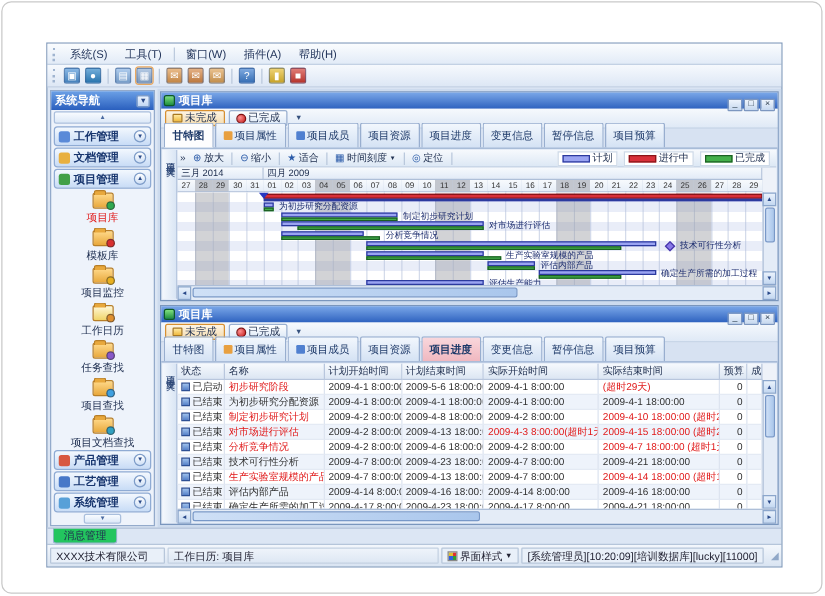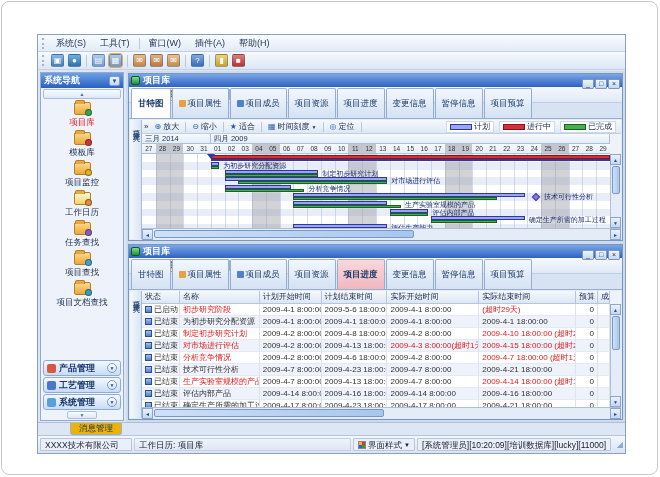--- a/index.html
+++ b/index.html
@@ -32,21 +32,21 @@
   .ni-ico { width:17px; height:13px; position:relative; background:linear-gradient(#ffd98a,#e8a83c); border:1px solid #b87f28; border-radius:2px; }
   .ni-ico:before { content:""; position:absolute; left:0; top:-3px; width:8px; height:3px; background:#e8a83c; border:1px solid #b87f28; border-bottom:none; border-radius:2px 2px 0 0; }
   .ni-badge { position:absolute; right:-2px; bottom:-2px; width:7px; height:7px; border-radius:50%; border:1px solid rgba(40,40,40,.5); }
   .ni-ico.cal { background:linear-gradient(#fff8d8,#f0d468); }
   .ni-lbl { font-size:8.5px; color:#1c2c4e; margin-top:2px; white-space:nowrap; }
   .navitem.sel .ni-lbl { color:#e01818; }
   .more { height:8px; text-align:center; font-size:5px; color:#4a6aa0; background:linear-gradient(#f8fbff,#dce8f7); border:1px solid #aabfdd; margin:0 26px 1px; border-radius:2px; line-height:7px; }
 
   
   .msgrow { position:absolute; left:0; top:387px; width:100%; height:13px; background:#dce6f4; border-top:1px solid #aebfd6; }
-  .msgtab { position:absolute; left:4px; top:0; height:12px; padding:0 8px; background:#eab308; border:1px solid #9ab0d0; border-top:none; font-size:8.5px; color:#203050; line-height:11px; border-radius:0 0 3px 3px;margin-left:28px; }
+  .msgtab { position:absolute; left:4px; top:0; height:12px; padding:0 8px; background:#22c55e; border:1px solid #9ab0d0; border-top:none; font-size:8.5px; color:#203050; line-height:11px; border-radius:0 0 3px 3px; }
   .statusbar { position:absolute; left:0; top:400px; width:100%; height:18px; background:linear-gradient(#f3f7fc,#d9e4f2); border-top:1px solid #b5c5da; display:flex; align-items:center; font-size:8.5px; color:#223; padding:0 2px; }
   .scell { border:1px solid #b7c6da; border-radius:1px; background:#e9f0f9; height:13px; line-height:12px; padding:0 4px; margin-right:2px; white-space:nowrap; }
   .scell.flex { flex:1; background:transparent; border-color:#c3d1e2; }
   .stylebtn { display:flex; align-items:center; gap:2px; }
   .sticon { width:8px; height:8px; background:conic-gradient(#e03030 0 25%,#30a030 0 50%,#3060e0 0 75%,#e0c030 0); border:1px solid #888; }
   .gripBR { width:10px; text-align:right; color:#90a8c8; font-size:8px; }
 
   
   .main { position:absolute; left:88px; top:36px; width:499px; height:351px; background:#cddbee; }
   .panel { position:absolute; left:2px; width:495px; background:#e3ebf7; border:1px solid #7a96bd; }
@@ -57,21 +57,21 @@
   .ptitle span.t { color:#fff; font-size:9px; font-weight:bold; flex:1; }
   .wbtn { width:12px; height:10px; margin-left:1px; background:linear-gradient(#eef4fc,#c6d8ef); border:1px solid #7d97c0; font-size:7px; line-height:8px; text-align:center; color:#234; border-radius:1px; }
   .btnrow { height:16px; background:linear-gradient(#f6f9fd,#dfe9f6); border-bottom:1px solid #c0cfe3; display:flex; align-items:center; padding:0 3px; gap:3px; }
   .fbtn { height:13px; display:flex; align-items:center; gap:2px; padding:0 5px; font-size:8.5px; color:#203050; border:1px solid #9ab0d0; border-radius:2px; background:linear-gradient(#fefefe,#dbe8f7); }
   .fbtn.on { border-color:#d89030; background:linear-gradient(#fdf4e4,#f5dcae); }
   .fico { width:8px; height:7px; border-radius:1px; }
   .fico.f0 { background:linear-gradient(#ffe9a0,#efb93f); border:1px solid #a87820; }
   .fico.f1 { background:radial-gradient(circle at 35% 35%,#ff9090,#c01818); border:1px solid #801010; border-radius:50%; width:8px; height:8px; }
   .fmore { width:12px; text-align:center; font-size:6px; color:#35517e; }
   .tabrow { height:16px; background:#d7e2f2; border-bottom:1px solid #98aecf; display:flex; align-items:flex-end; padding:0 2px; gap:1px; }
-  .tab { height:30px; padding:0 6px; font-size:8.5px; color:#1c3868; background:linear-gradient(#f2f7fd,#d4e2f4); border:1px solid #98aecf; border-bottom:none; border-radius:2px 2px 0 0; display:flex; align-items:center; gap:2px; line-height:13px; }
+  .tab { height:20px; padding:0 6px; font-size:8.5px; color:#1c3868; background:linear-gradient(#f2f7fd,#d4e2f4); border:1px solid #98aecf; border-bottom:none; border-radius:2px 2px 0 0; display:flex; align-items:center; gap:2px; line-height:13px; }
   .tab.active { background:#fdfdfe; font-weight:bold; }
   #p2 .tab.active { background:linear-gradient(#f9d7dc,#f0b8c0); }
   .tabico { width:7px; height:7px; border-radius:1px; }
   .pcontent { position:absolute; left:1px; right:1px; top:46px; bottom:1px; background:#eef2f9; display:flex; }
   .vtab { width:12px; background:linear-gradient(90deg,#f4f8fd,#d9e5f4); border-right:1px solid #a8bcd8; writing-mode:vertical-rl; text-orientation:upright; font-size:7.5px; color:#2a4474; padding-top:4px; letter-spacing:1px; text-align:start; }
 
   
   .garea { position:relative; flex:1; }
   .gtoolbar { position:absolute; left:0; right:0; top:0; height:14px; background:linear-gradient(#f6f9fd,#dde8f5); border-bottom:1px solid #bfcee2; display:flex; align-items:center; font-size:8px; color:#203050; padding:0 2px; gap:2px; }
   .gtb { display:flex; align-items:center; gap:2px; padding:0 3px; height:12px; border:1px solid transparent; border-radius:2px; }
@@ -148,20 +148,40 @@
         <div class="tbi" style="background: linear-gradient(rgba(255, 255, 255, 0.333), rgba(0, 0, 0, 0.133)), rgb(210, 60, 52);">■</div>
       </div>
 
     <div class="sidebar">
       <div class="nav-head">
         <span>系统导航</span>
         <span class="sp"></span>
         <span class="nav-head-btn">▼</span>
       </div>
       <div class="collapse" id="collapsebtn">▲</div>
+      <div id="sectop">
+          <div class="sec">
+            <span class="sec-ico" style="background: rgb(90, 138, 216);"></span>
+            <span>工作管理</span>
+            <span class="sp"></span>
+            <span class="sec-caret">▼</span>
+          </div>
+          <div class="sec">
+            <span class="sec-ico" style="background: rgb(232, 176, 64);"></span>
+            <span>文档管理</span>
+            <span class="sp"></span>
+            <span class="sec-caret">▼</span>
+          </div>
+          <div class="sec">
+            <span class="sec-ico" style="background: rgb(66, 160, 72);"></span>
+            <span>项目管理</span>
+            <span class="sp"></span>
+            <span class="sec-caret">▲</span>
+          </div>
+        </div>
       <div class="navitems" id="navitems">
           <div class="navitem sel">
             <span class="ni-ico">
               <span class="ni-badge" style="background: rgb(47, 168, 79);"></span>
             </span>
             <span class="ni-lbl">项目库</span>
           </div>
           <div class="navitem">
             <span class="ni-ico">
               <span class="ni-badge" style="background: rgb(216, 48, 48);"></span>

